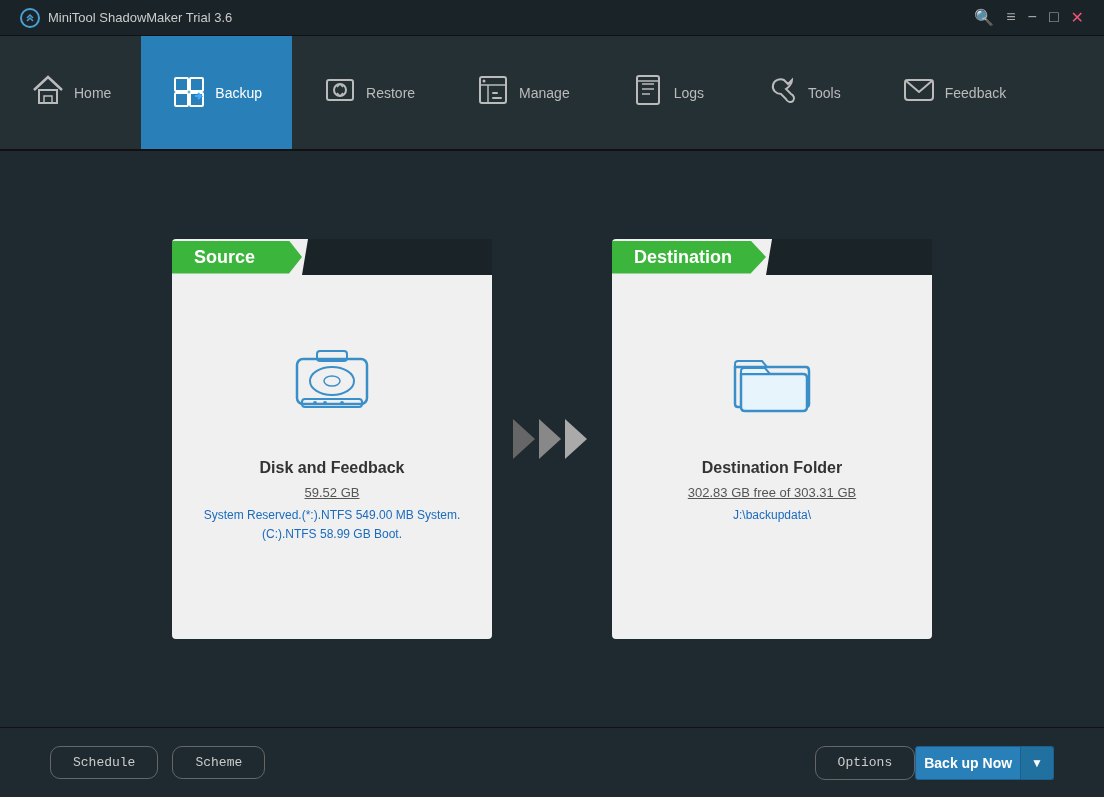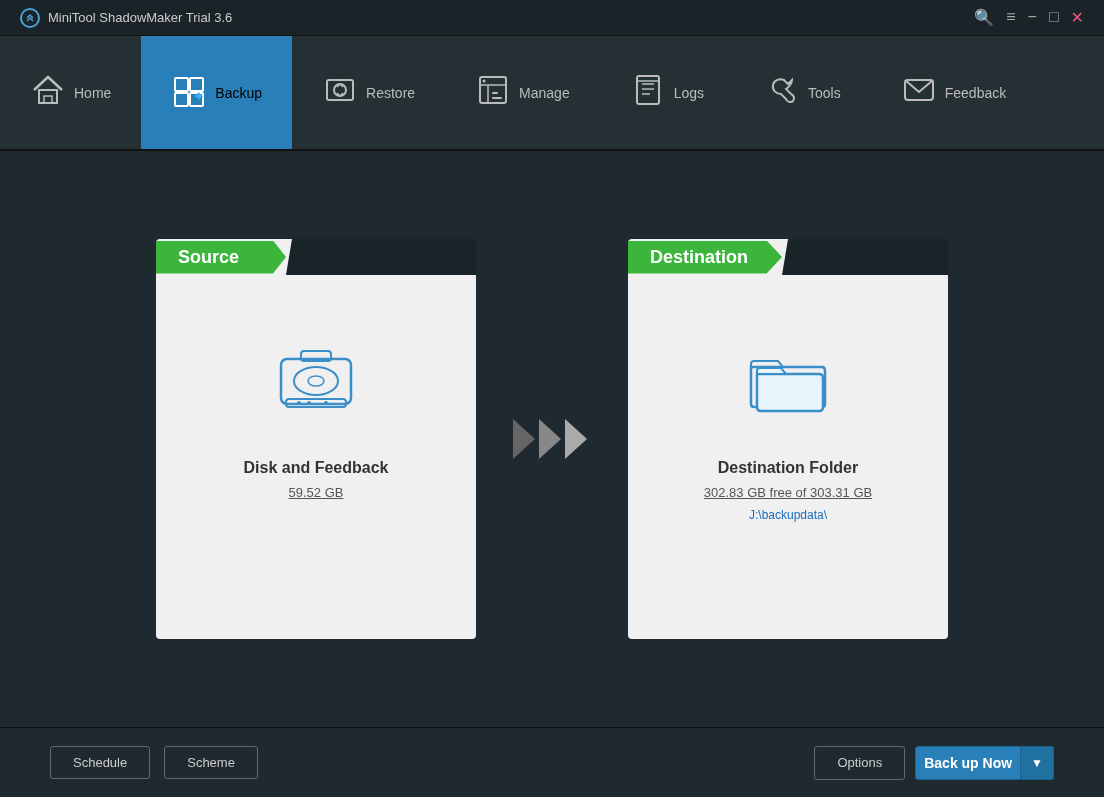--- a/index.html
+++ b/index.html
@@ -60,21 +60,21 @@
       padding: 0 30px;
       cursor: pointer;
       color: #bbb;
       gap: 8px;
       min-width: 100px;
       transition: background 0.15s;
       position: relative;
     }
     .nav-item.active {
       background: #2980b9;
-      color: #000000;
+      color: #ffffff;
     }
     .nav-item .nav-icon {
       font-size: 32px;
       line-height: 1;
     }
     .nav-item .nav-label {
       font-size: 14px;
     }
 
     
@@ -84,21 +84,21 @@
       flex-direction: column;
       height: calc(797px - 36px - 115px - 70px);
       justify-content: center;
     }
 
     
     .cards-row {
       display: flex;
       align-items: center;
       justify-content: center;
-      gap: 16px;
+      gap: 0;
     }
 
     .card {
       background: #f0f0f0;
       border-radius: 4px;
       width: 320px;
       min-height: 400px;
       display: flex;
       flex-direction: column;
       align-items: center;
@@ -188,31 +188,32 @@
     #bottom-bar {
       background: #1e2a30;
       height: 70px;
       display: flex;
       align-items: center;
       padding: 0 50px;
       border-top: 1px solid #111;
       justify-content: space-between;
     }
     .bottom-left { display: flex; gap: 14px; }
-    .bottom-right { display: flex; gap: 10px; }
+    .bottom-right { display: flex; }
 
     .btn-outline {
       background: transparent;
       border: 1px solid #666;
       color: #ccc;
       padding: 8px 22px;
       font-size: 13px;
       cursor: pointer;
-      border-radius: 3px;
+      border-radius: 10px;
       transition: background 0.15s;
+      font-family: Liberation Mono, monospace;
     }
 
     .btn-backup {
       background: #2980b9;
       border: 1px solid #1a6090;
       color: #fff;
       padding: 8px 8px;
       font-size: 14px;
       font-weight: bold;
       cursor: pointer;
@@ -374,20 +375,23 @@
 
           <circle cx="28" cy="64" r="2" fill="#3a8fc9"></circle>
           <circle cx="38" cy="64" r="2" fill="#3a8fc9"></circle>
           <circle cx="55" cy="64" r="2" fill="#3a8fc9"></circle>
 
           <rect x="30" y="12" width="30" height="10" rx="3" fill="none" stroke="#3a8fc9" stroke-width="2"></rect>
         </svg>
       </div>
       <div class="card-title">Disk and Feedback</div>
       <div class="card-subtitle">59.52 GB</div>
+      <div class="card-detail">
+        System Reserved.(*:).NTFS 549.00 MB System.<br>(C:).NTFS 58.99 GB Boot.
+      </div>
     </div>
 
     <div class="arrow-between">
       <div class="chevron-arrows">
         <div class="chevron-arrow"></div>
         <div class="chevron-arrow"></div>
         <div class="chevron-arrow"></div>
       </div>
     </div>
 

